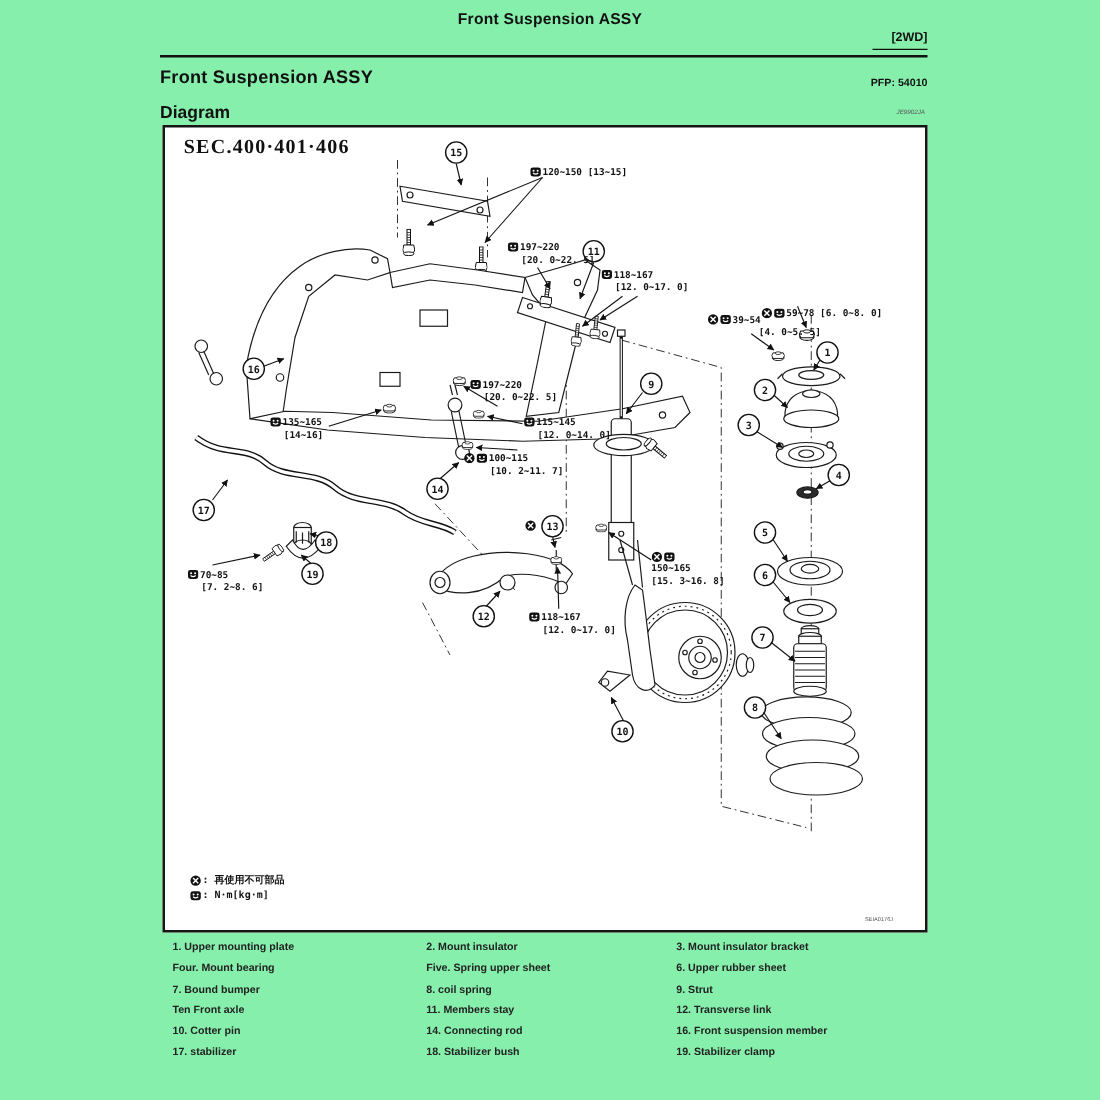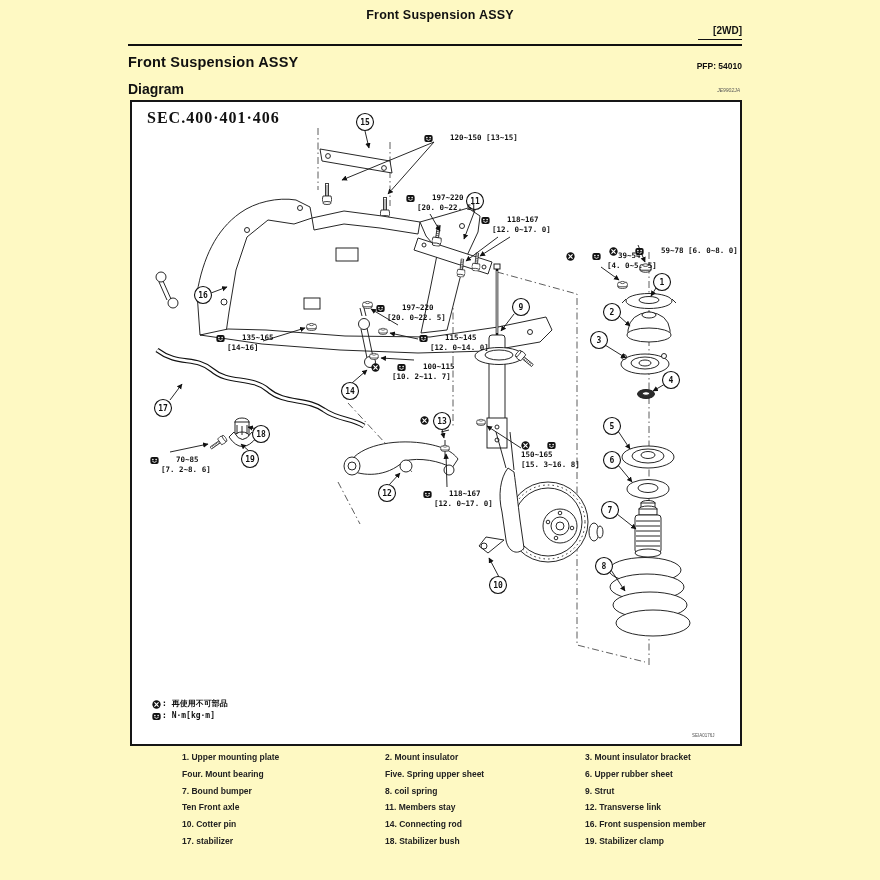--- a/index.html
+++ b/index.html
@@ -1,42 +1,42 @@
 <!DOCTYPE html>
 <html><head>
 <meta charset="utf-8">
 <style>
   html,body{margin:0;padding:0;background:#fff;}
-  .page{position:relative;width:880px;height:880px;background:#fef9c3;overflow:hidden;
+  .page{position:relative;width:880px;height:880px;background:#86efac;overflow:hidden;
         font-family:"Liberation Sans",sans-serif;color:#111;}
   .abs{position:absolute;}
   .pg-title{left:0;top:8px;width:100%;text-align:center;font-size:12.5px;font-weight:700;letter-spacing:.2px;}
   .drivetrain{top:25px;right:138px;font-size:10px;font-weight:700;}
   .dt-rule{top:39px;right:138px;width:44px;height:0;border-top:1.3px solid #111;}
   .main-rule{top:44px;left:128px;width:614px;height:2.4px;background:#111;}
   .sec-heading{top:54px;left:128px;font-size:14.5px;font-weight:700;letter-spacing:.2px;}
   .pfp{top:61px;right:138px;font-size:8.5px;font-weight:700;margin-left:21px;}
   .subsec{top:81px;left:128px;font-size:14px;font-weight:700;}
   .doc-code{top:87px;right:140px;font-size:5px;color:#555;font-style:italic;}
   .diagram-box{top:100px;left:130px;width:608px;height:642px;border:2px solid #161616;background:#fff;}
   .art{top:0;left:0;pointer-events:none;}
   .sec-label{top:109px;left:147px;font-family:Liberation Serif, serif;font-size:16px;font-weight:700;letter-spacing:1px;}
   .fig-code{top:733px;left:692px;font-size:4.5px;color:#555;}
   .tlabel{position:absolute;font-family:"DejaVu Sans Mono",monospace;font-size:7.5px;font-weight:700;
           line-height:10px;white-space:nowrap;color:#111;}
-  .tlabel .row{display:flex;align-items:center;gap:17px;}
+  .tlabel .row{display:flex;align-items:flex-start;gap:1px;}
   .ind1{padding-left:11px;}
   .ind2{padding-left:21px;}
   .ind0{padding-left:2px;margin-left:39px;}
   .ic{width:9px;height:9px;flex:0 0 9px;}
   .legend{top:698px;left:152px;font-size:8px;font-weight:700;line-height:12px;text-align:center;}
   .legend .lrow{display:flex;align-items:center;gap:1px;font-family:"DejaVu Sans Mono",monospace;}
   .parts-grid{top:752px;left:138px;width:606px;display:grid;grid-template-columns:203px 200px 203px;
               grid-auto-rows:16.8px;font-size:8.5px;font-weight:700;color:#222;}
-  .pcell{white-space:nowrap;margin-left:44px;}
+  .pcell{white-space:nowrap;}
   .co circle{fill:#fff;stroke:#111;stroke-width:1.1;}
   .co text{font-family:"DejaVu Sans Mono",monospace;font-size:8px;font-weight:700;fill:#111;text-anchor:middle;}
   .ln{stroke:#1b1b1b;stroke-width:.95;fill:none;}
   .wh{fill:#fff;}
   .dd{stroke:#333;stroke-width:.8;fill:none;stroke-dasharray:7 3 1.5 3;}
   .ldr{stroke:#111;stroke-width:.9;fill:none;}
 </style>
 </head>
 <body>
 

